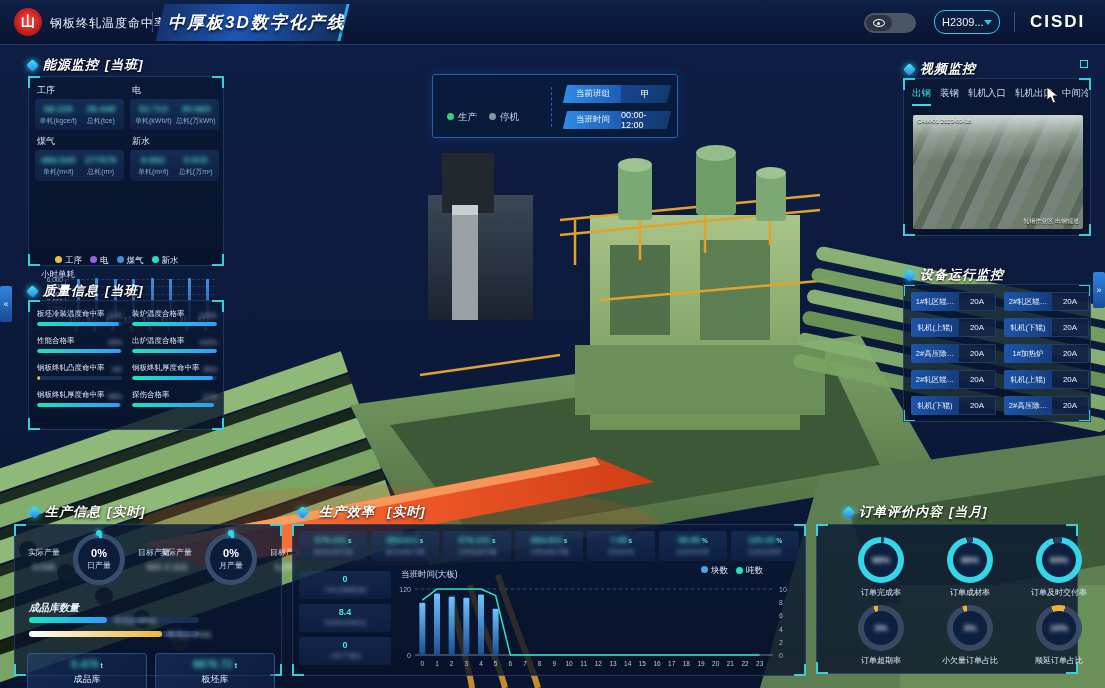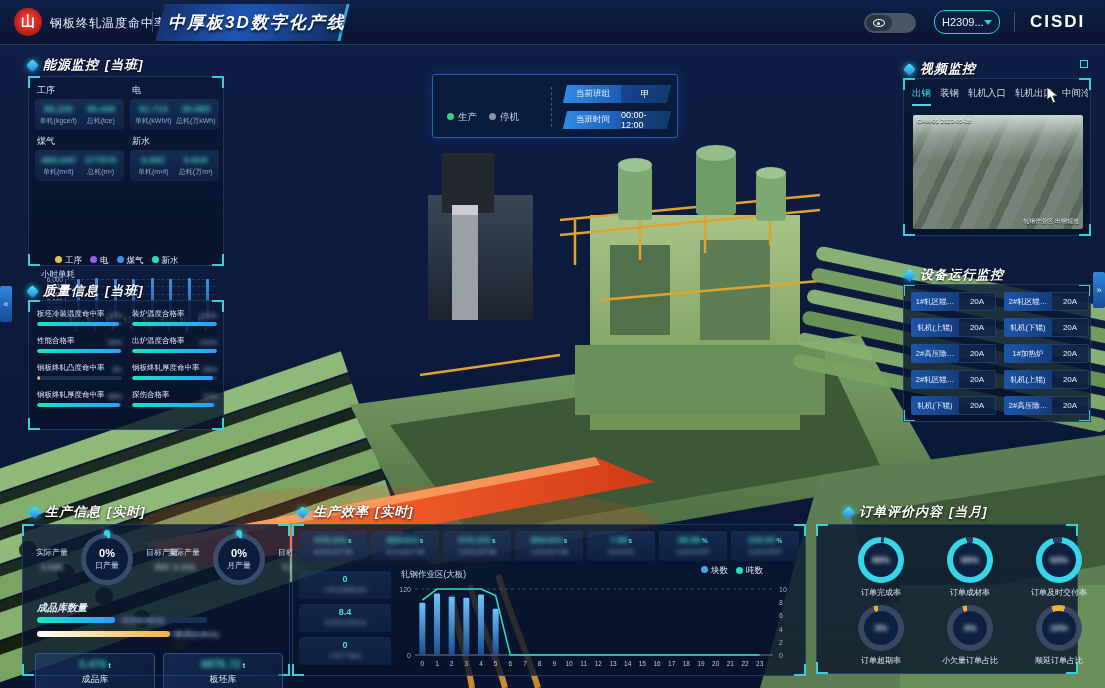--- a/index.html
+++ b/index.html
@@ -590,21 +590,21 @@
           <span class="dv">20A</span>
         </div>
       </div>
   </div>
 
   <div class="ptitle" style="left:30px;top:503px;">
     <span class="diamond"></span>
     <span>生产信息</span>
     <span>[实时]</span>
   </div>
-  <div class="pbox" style="left:22px;top:524px;width:268px;height:152px;">
+  <div class="pbox" style="left:14px;top:524px;width:268px;height:152px;">
     <div id="gauge-row">
         <div class="gset" style="left: 6px;">
           <div class="gstat">
             <div class="gl">实际产量</div>
             <div class="gv fuzzy">0.045</div>
           </div>
           <div class="pdonut">
             <div class="in">
               <div class="pv">0%</div>
               <div class="pn">日产量</div>
@@ -652,21 +652,21 @@
           <div class="sv"><span class="fuzzy">0.476</span><em>t</em></div>
           <div class="sl">成品库</div>
         </div>
         <div class="store" style="left: 140px;">
           <div class="sv"><span class="fuzzy">8876.72</span><em>t</em></div>
           <div class="sl">板坯库</div>
         </div>
       </div>
   </div>
 
-  <div class="ptitle" style="left:298px;top:503px;">
+  <div class="ptitle" style="left:298px;top:503px;gap:12px;">
     <span class="diamond"></span>
     <span>生产效率</span>
     <span>[实时]</span>
   </div>
   <div class="pbox" style="left:292px;top:524px;width:514px;height:152px;">
     <div id="cards">
         <div class="card">
           <div class="cv"><span class="fuzzy">576.231</span><em>s</em></div>
           <div class="cl fuzzy">单块轧制节奏</div>
         </div>
@@ -702,21 +702,21 @@
         </div>
         <div class="sstat" style="top: 79px;">
           <div class="sv">8.4</div>
           <div class="sl fuzzy">日历作业率(%)</div>
         </div>
         <div class="sstat" style="top: 112px;">
           <div class="sv">0</div>
           <div class="sl fuzzy">小时产量(t)</div>
         </div>
       </div>
-    <div id="h-title">轧钢作业区(大板)</div>
+    <div id="h-title">当班时间(大板)</div>
     <div class="chart-legend" id="h-legend" style="position: absolute; left: 408px; top: 40px;">
         <span><i style="background: rgb(74, 163, 240);"></i><span>块数</span></span>
         <span><i class="lineswatch"></i><span>吨数</span></span>
       </div>
     <svg id="h-chart" width="400" height="92" style="position:absolute;left:102px;top:54px;">
         <line x1="20" y1="10" x2="378" y2="10" stroke="#51657f" stroke-dasharray="3 3" stroke-width="0.7"></line>
         <line x1="20" y1="76" x2="378" y2="76" stroke="#6d7f96" stroke-width="1"></line>
         <text x="16" y="13" fill="#9fb3d2" font-size="7" text-anchor="end">120</text>
         <text x="16" y="79" fill="#9fb3d2" font-size="7" text-anchor="end">0</text>
         <text x="384" y="79" fill="#9fb3d2" font-size="7">0</text>

